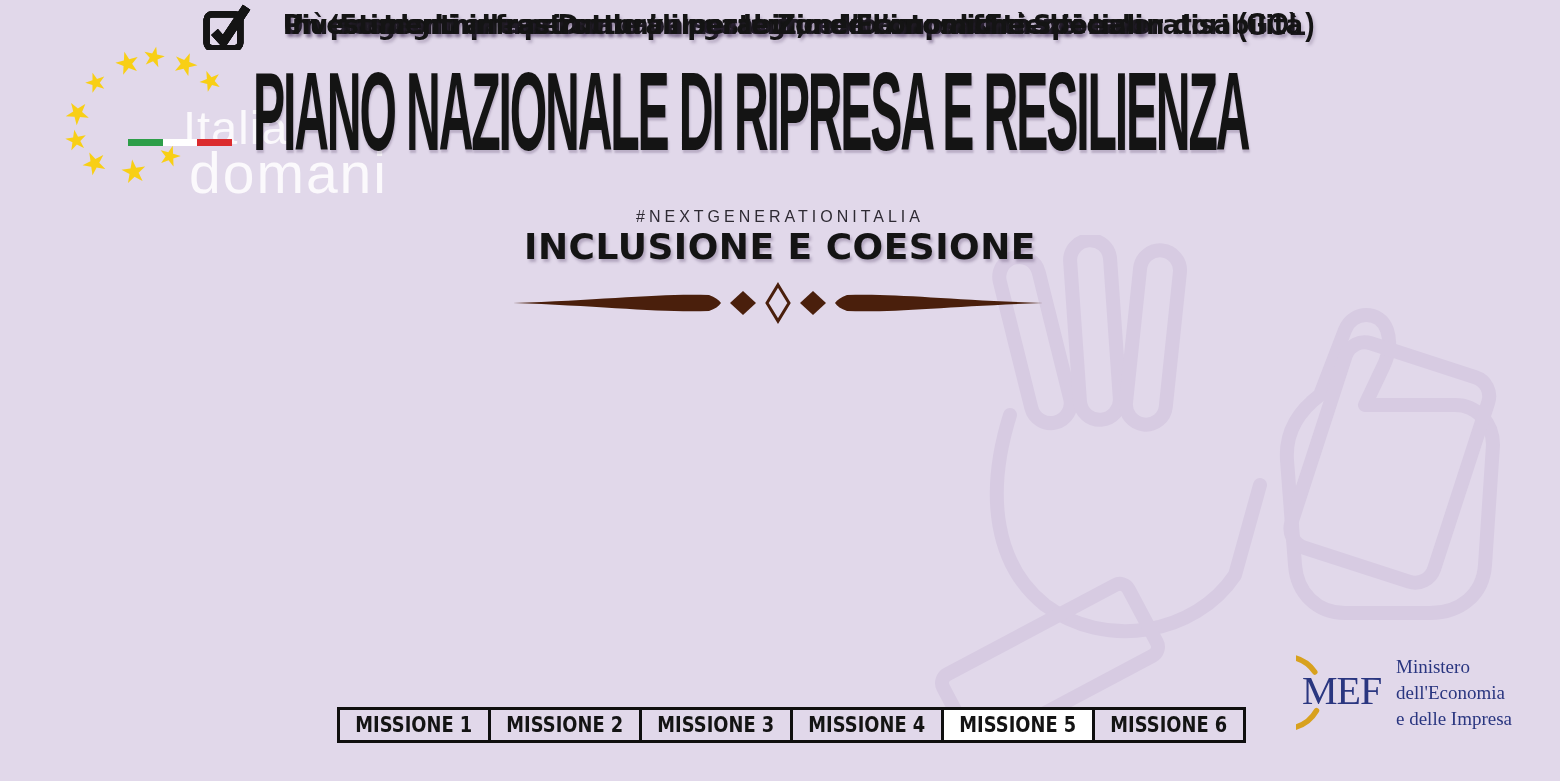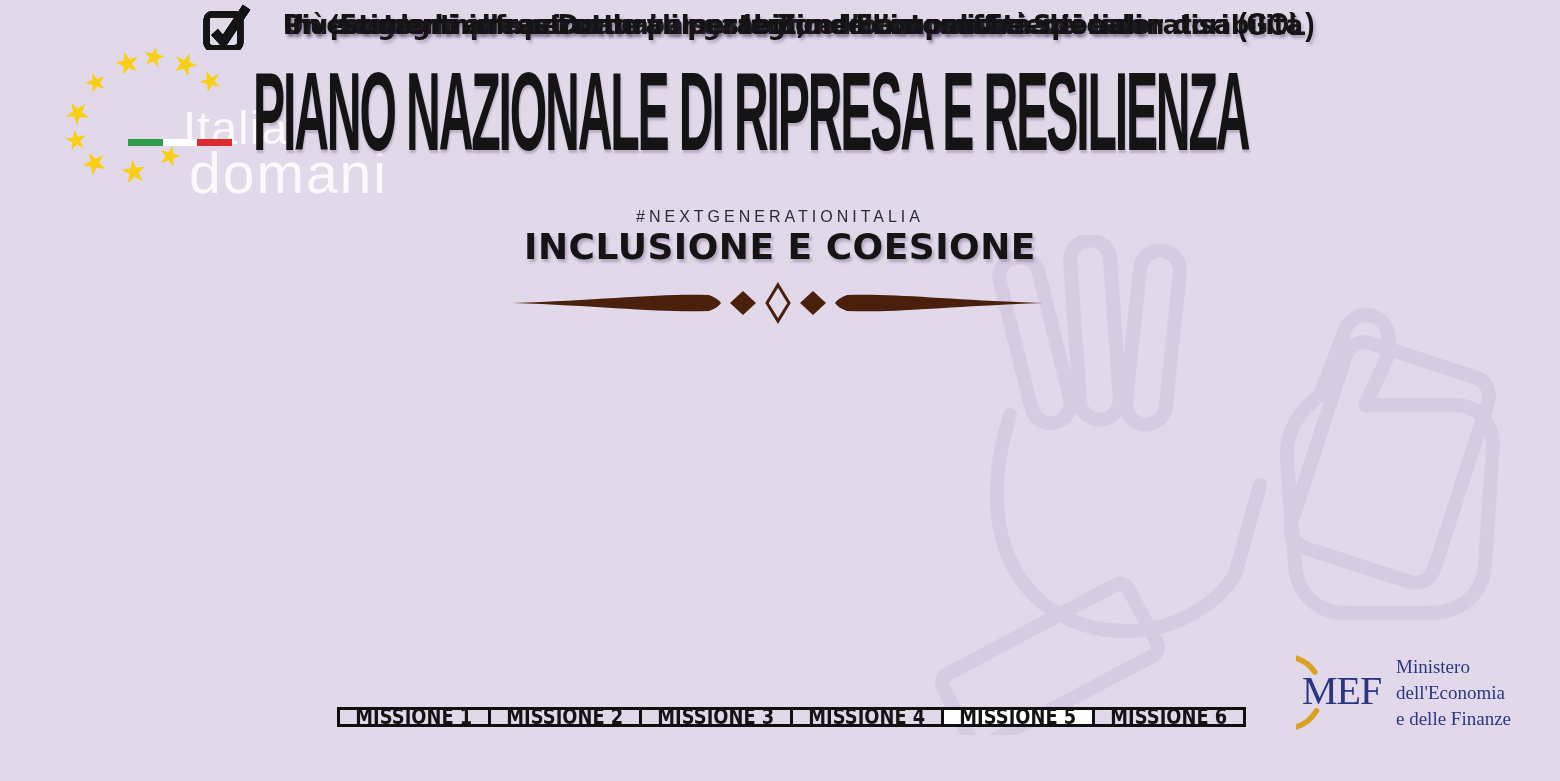--- a/index.html
+++ b/index.html
@@ -61,21 +61,21 @@
   .checkbox-svg{width:48px;height:50px;flex:0 0 auto;}
   .checkbox-svg rect{fill:none;stroke:var(--ink);stroke-width:7;}
   .checkbox-svg path{fill:none;stroke:var(--ink);stroke-width:10;}
   .check-text{font-weight:700;font-size:26px;letter-spacing:-0.6px;color:var(--ink);
     white-space:nowrap;text-shadow:2px 3px 3px rgba(70,50,90,0.25);}
   .check-suffix{font-family:"Liberation Sans",sans-serif;font-weight:700;font-size:28px;
     display:inline-block;transform:scaleY(1.1);}
 
   
   .tabs{position:absolute;left:337px;top:707px;display:flex;z-index:2;}
-  .tab{width:154px;height:20px;border:3px solid #0F0F0F;display:flex;align-items:center;
+  .tab{width:154px;height:36px;border:3px solid #0F0F0F;display:flex;align-items:center;
     justify-content:center;background:transparent;}
   .tab + .tab{margin-left:-3px;justify-content:center;}
   .tab.active{background:var(--tab-active);}
   .tab span{font-weight:700;font-size:21px;color:var(--ink);display:inline-block;
     transform:scaleX(0.85);white-space:nowrap;}
 
   
   .mef{position:absolute;left:1296px;top:644px;display:flex;align-items:flex-start;z-index:2;}
   .mef-svg{width:96px;height:96px;}
   .mef-ring{stroke:var(--mef-gold);fill:none;stroke-width:5.5;stroke-linecap:round;}
@@ -183,17 +183,17 @@
   </div>
 
   <div class="mef">
     <svg class="mef-svg" viewBox="0 0 96 96">
       <path class="mef-ring" d="M20.5 66.6 A36 36 0 1 1 18.8 28"></path>
       <text class="mef-acronym" x="6" y="60">MEF</text>
     </svg>
     <div class="mef-lines">
       <div>Ministero</div>
       <div>dell'Economia</div>
-      <div>e delle Finanze</div>
+      <div>e delle Impresa</div>
     </div>
   </div>
 
 </div>
 
 </body></html>

